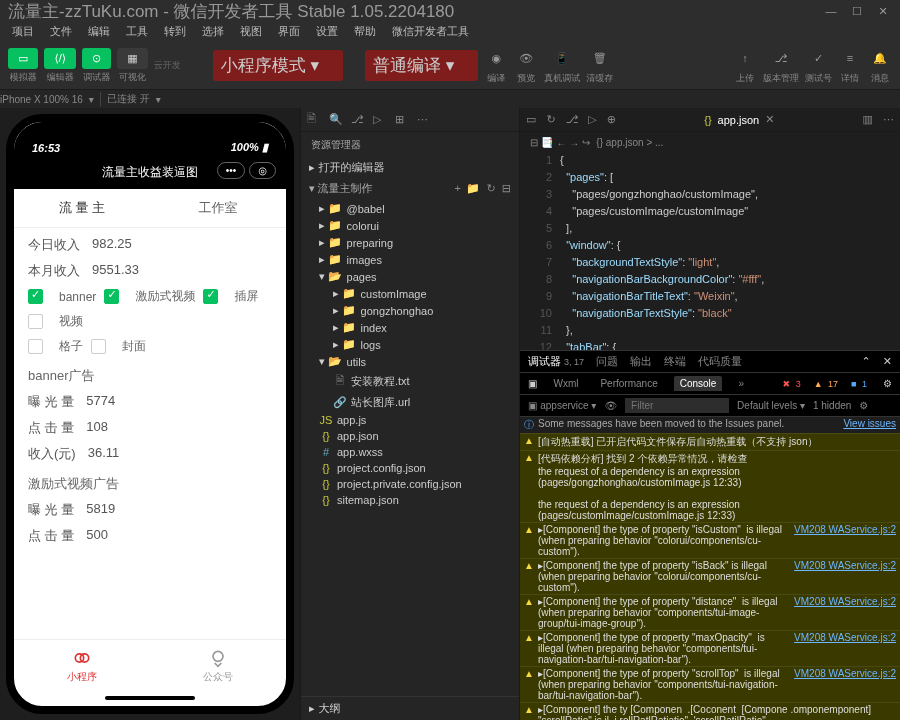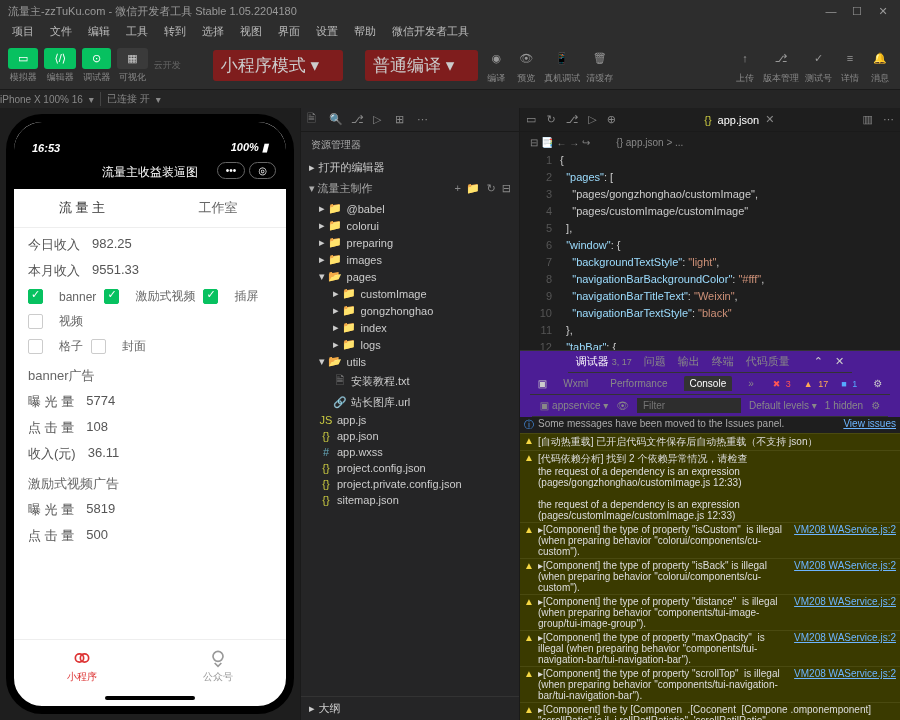--- a/index.html
+++ b/index.html
@@ -1,19 +1,19 @@
 <!DOCTYPE html>
 <html><head>
 <meta charset="utf-8">
 <style>
 * { margin: 0; padding: 0; box-sizing: border-box; font-family: "Microsoft YaHei", sans-serif; }
 body { background: #1e1e1e; color: #ccc; font-size: 11px; overflow: hidden; width: 900px; height: 720px; }
 
 .titlebar { height: 22px; background: #2d2d2d; display: flex; align-items: center; padding: 0 8px; color: #999; }
-.titlebar-title { flex: 1; font-size: 11px; }
+.titlebar-title { flex: 1; font-size: 17px; }
 .titlebar-controls { display: flex; gap: 8px; }
 .titlebar-controls span { width: 18px; text-align: center; cursor: pointer; }
 
 .menubar { height: 20px; background: #2d2d2d; display: flex; padding: 0 4px; }
 .menubar .menu { padding: 2px 8px; color: #bbb; cursor: pointer; font-size: 11px; }
 
 .toolbar { height: 48px; background: #2d2d2d; border-bottom: 1px solid #1a1a1a; display: flex; align-items: center; padding: 4px 8px; gap: 6px; }
 .tool-group { display: flex; flex-direction: column; align-items: center; gap: 2px; }
 .tool-btn { background: #07c160; color: #fff; padding: 4px 10px; border-radius: 3px; font-size: 11px; cursor: pointer; }
 .tool-btn.gray { background: #3a3a3a; color: #ccc; }
@@ -70,21 +70,21 @@
 .editor-tab .close { color: #888; cursor: pointer; }
 .breadcrumb { height: 20px; display: flex; align-items: center; padding: 0 10px; gap: 6px; color: #888; font-size: 10px; }
 .code { flex: 1; display: flex; font-family: Consolas, monospace; font-size: 11px; overflow: hidden; }
 .gutter { width: 40px; text-align: right; padding-right: 8px; color: #555; line-height: 17px; }
 .code-lines { flex: 1; line-height: 17px; }
 .code-lines .l { white-space: pre; }
 .tok-key { color: #9cdcfe; }
 .tok-str { color: #ce9178; }
 
 
-.console { height: 370px; background: #4c1d95; border-top: 1px solid #333; display: flex; flex-direction: column; align-items: center; }
+.console { height: 370px; background: #000000; border-top: 1px solid #333; display: flex; flex-direction: column; }
 .console-tabs { height: 22px; display: flex; align-items: center; padding: 0 8px; gap: 12px; font-size: 11px; border-bottom: 1px solid #333; }
 .ctab { color: #888; cursor: pointer; }
 .ctab.active { color: #fff; }
 .ctab .cnt { color: #888; font-size: 9px; }
 .console-sub { height: 22px; display: flex; align-items: center; gap: 10px; padding: 0 8px; border-bottom: 1px solid #333; font-size: 10px; }
 .sub-tab { padding: 2px 6px; color: #888; cursor: pointer; }
 .sub-tab.active { background: #333; color: #fff; border-radius: 2px 2px 0 0; }
 .badge-grp { margin-left: auto; display: flex; gap: 4px; font-size: 9px; }
 .badge-grp span { padding: 0 3px; border-radius: 2px; }
 .filter-row { height: 22px; display: flex; align-items: center; gap: 8px; padding: 0 8px; border-bottom: 1px solid #333; font-size: 10px; color: #888; }
@@ -367,21 +367,21 @@
           <span class="json-icon">{}</span>
           <span>app.json</span>
           <span class="close">✕</span>
         </div>
       <div class="spacer"></div>
       <span>▥</span>
       <span>⋯</span>
     </div>
     <div class="breadcrumb">
       <span>⊟ 📑 ← → ↪</span>
-      <span style="margin-left:20px">{} <span>app.json &gt; ...</span></span>
+      <span style="">{} <span>app.json &gt; ...</span></span>
     </div>
     <div class="code">
       <div class="gutter" id="gutter">
           <div>1</div>
           <div>2</div>
           <div>3</div>
           <div>4</div>
           <div>5</div>
           <div>6</div>
           <div>7</div>

